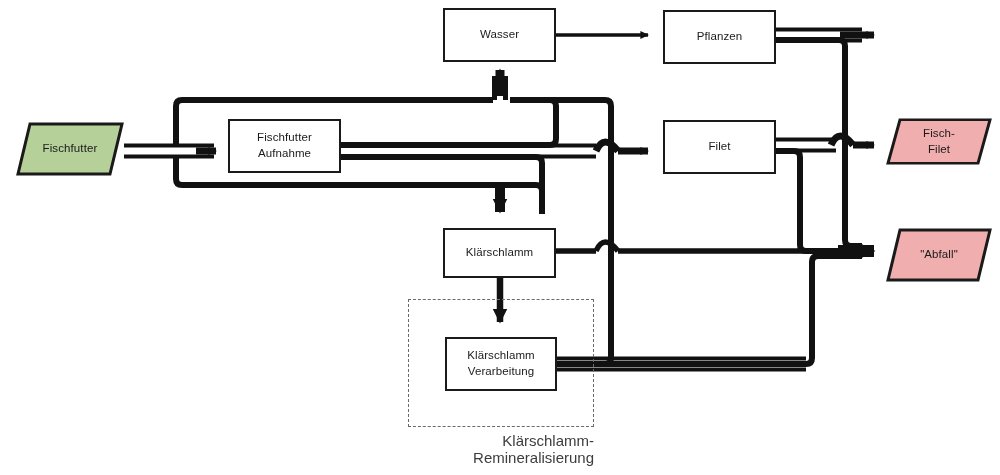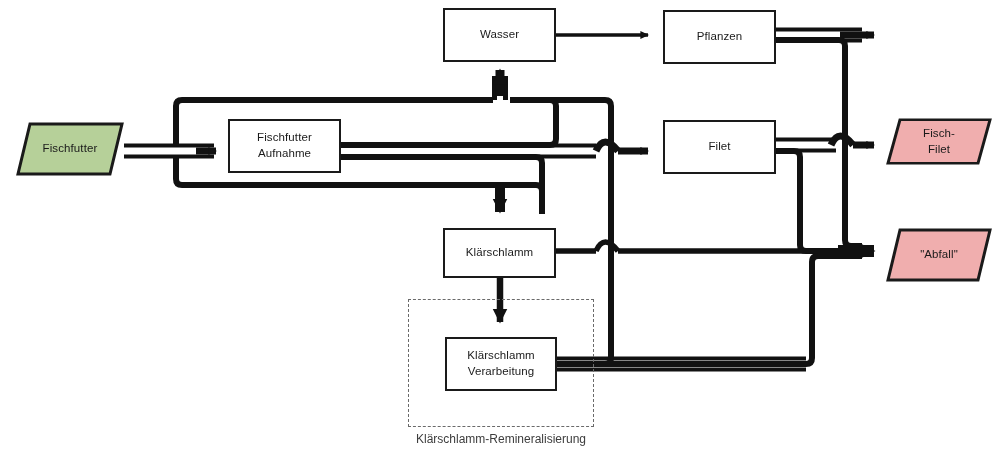--- a/index.html
+++ b/index.html
@@ -7,21 +7,21 @@
        font-family:"Liberation Sans","DejaVu Sans",sans-serif;}
   #stage{position:relative;width:1000px;height:475px;background:#ffffff;}
   #wires{position:absolute;left:0;top:0;width:1000px;height:475px;}
   .node{position:absolute;box-sizing:border-box;display:flex;align-items:center;
         justify-content:center;text-align:center;color:#1a1a1a;font-size:11.5px;
         line-height:1.35;letter-spacing:.1px;}
   .proc{background:#ffffff;border:2px solid #1a1a1a;}
   .io{background:transparent;border:0;}
   .io .iolabel{position:relative;z-index:2;}
   .io svg{position:absolute;left:0;top:0;width:100%;height:100%;z-index:1;}
-  .grouplabel{position:absolute;font-size:12px;color:#3d3d3d;text-align:center;
+  .grouplabel{position:absolute;font-size:15px;color:#3d3d3d;text-align:right;
               width:100%;left:0;}
   .dashgroup{position:absolute;border:1.6px dashed #6a6a6a;box-sizing:border-box;
              background:transparent;}
 </style>
 </head>
 <body>
 
 <div id="stage">
 
   <svg id="wires" viewBox="0 0 1000 475">

